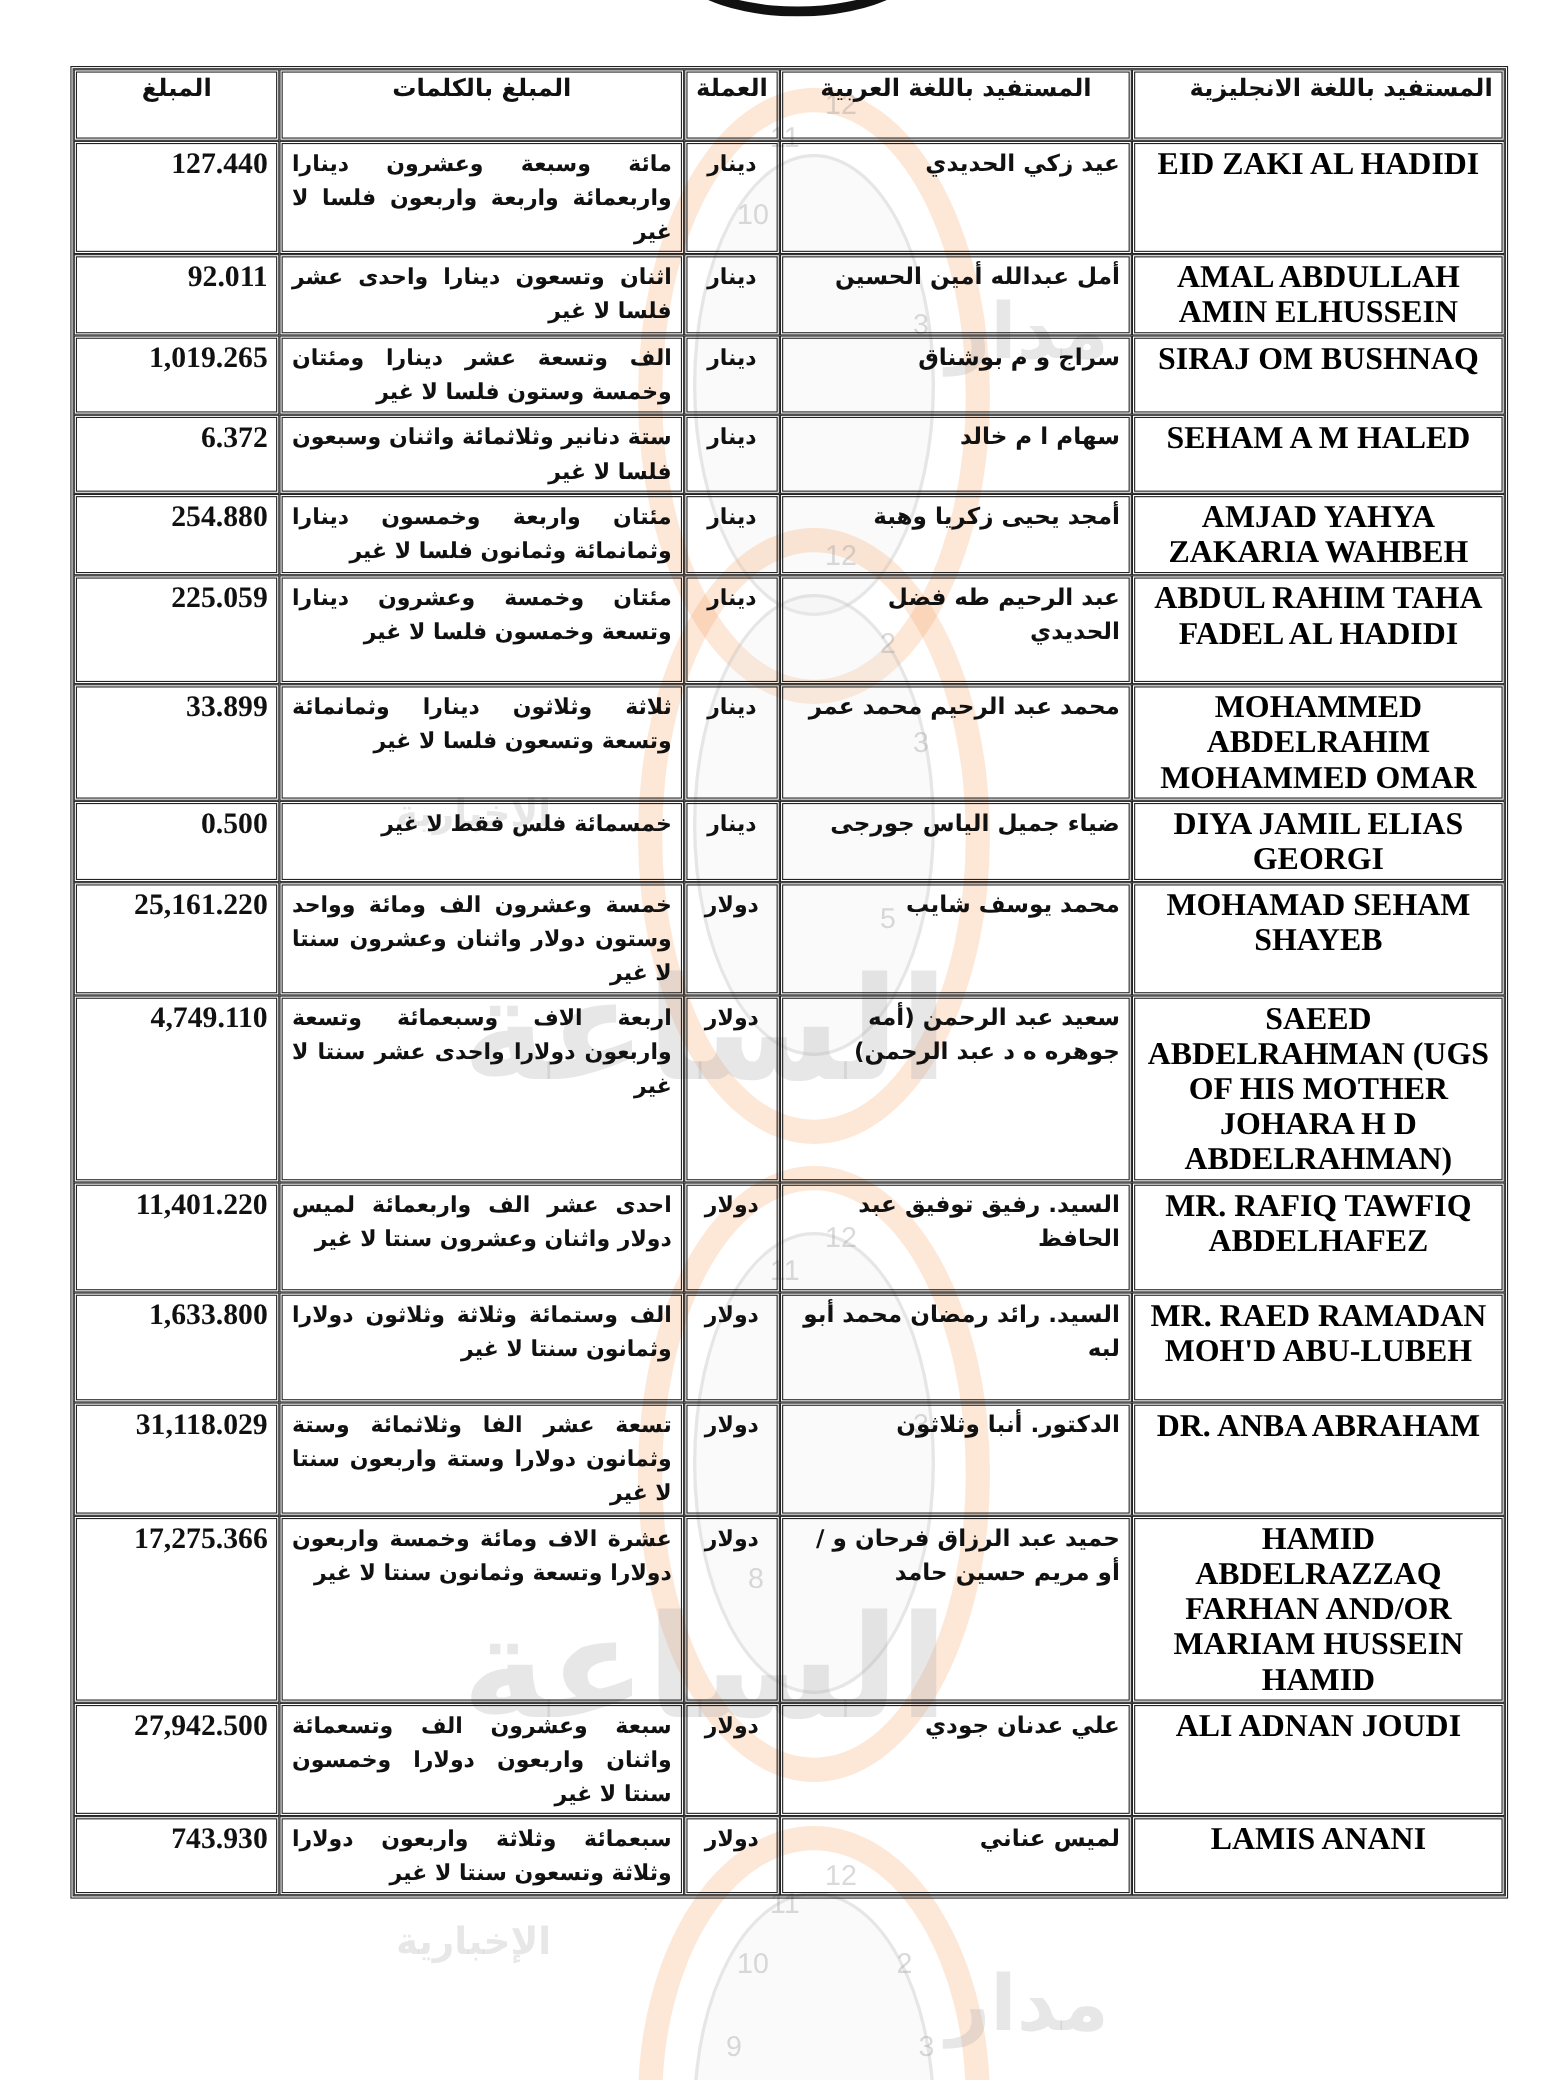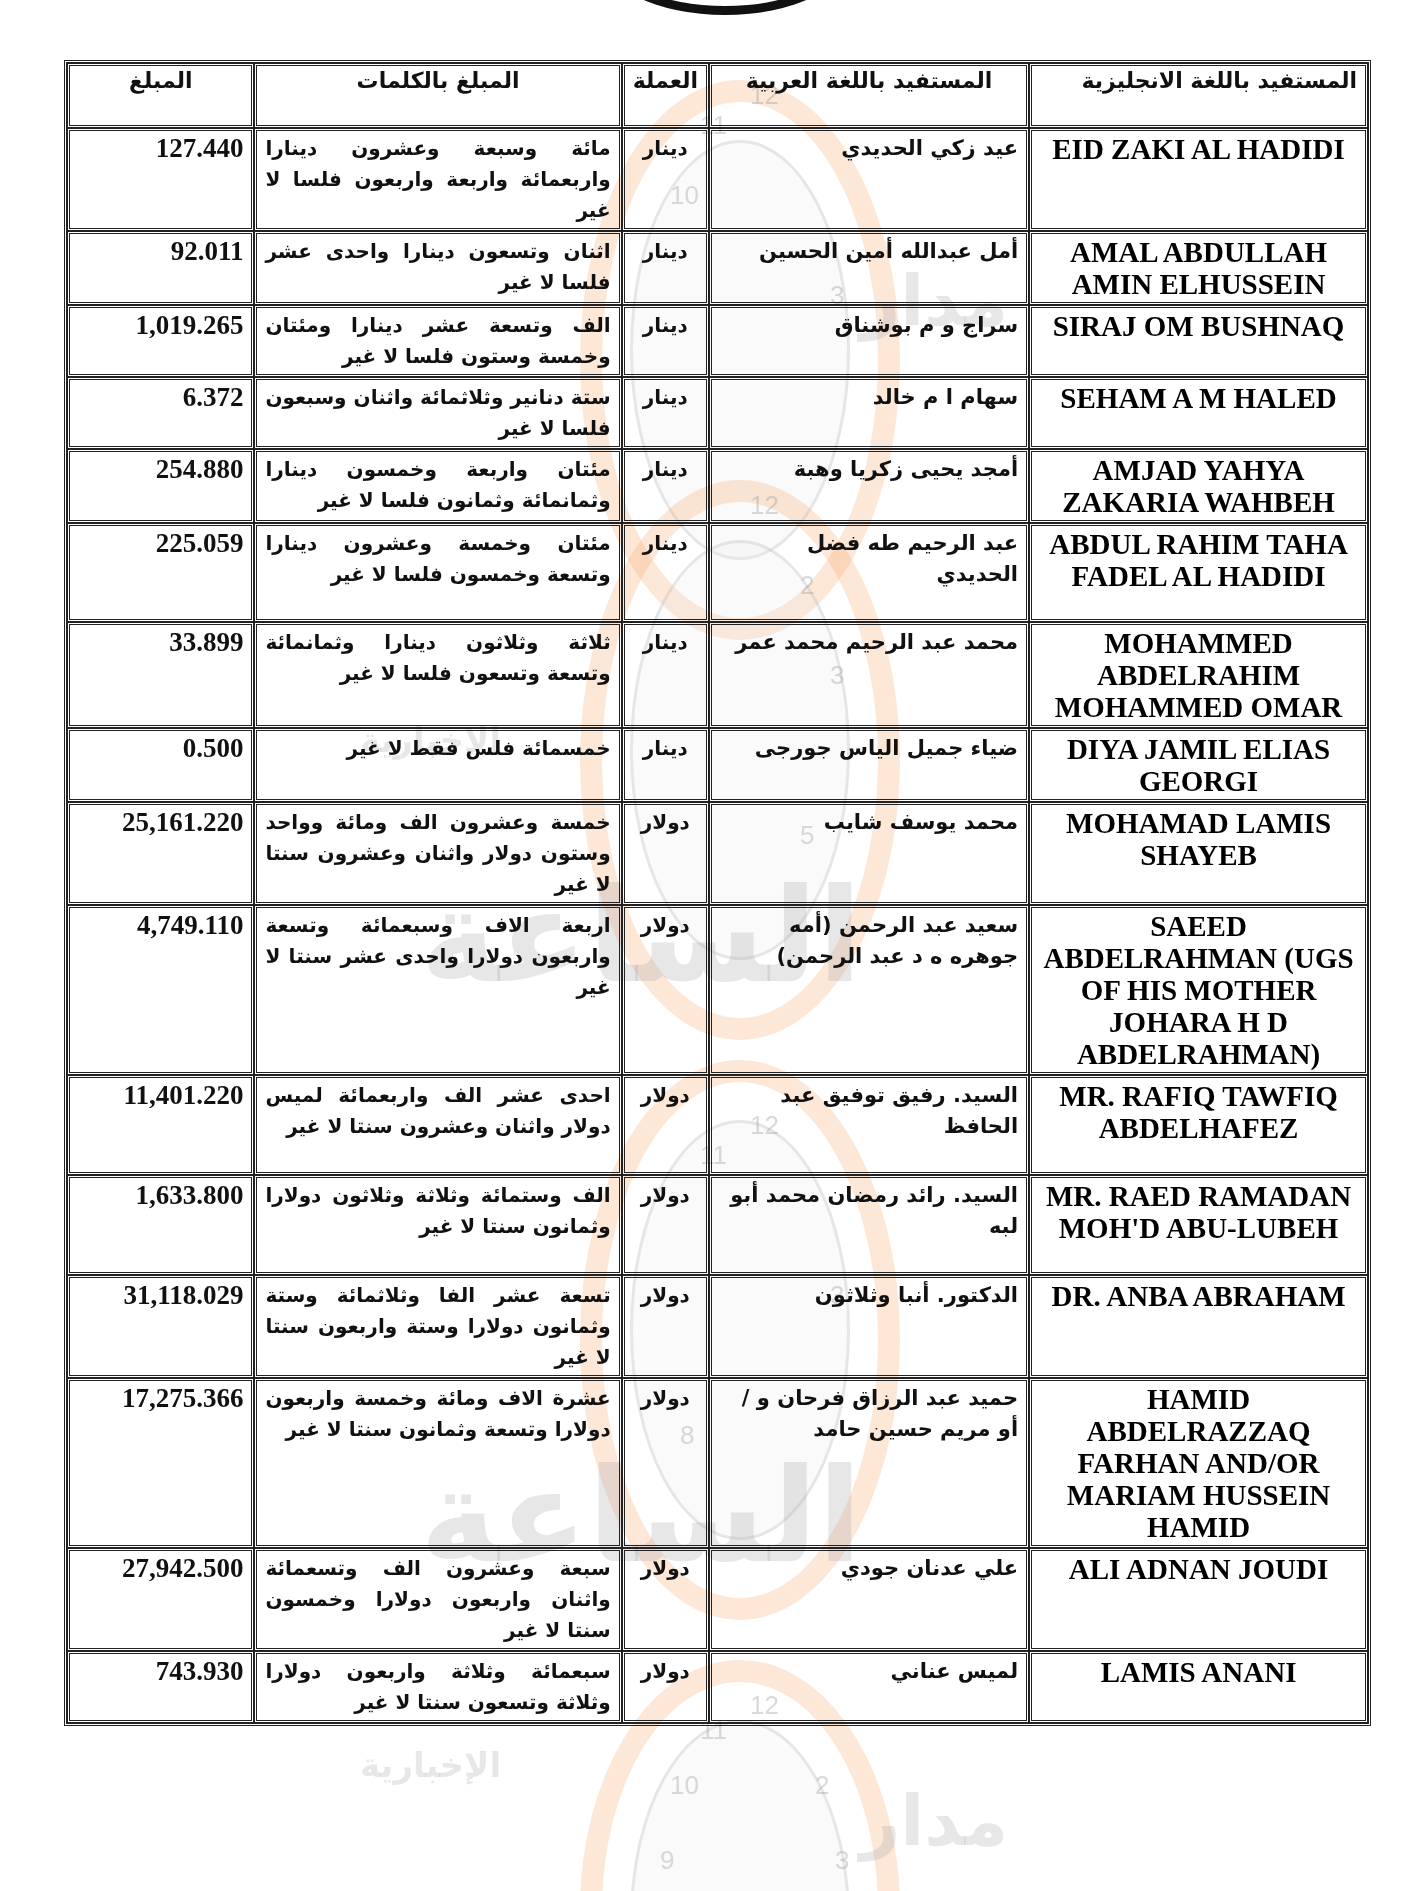--- a/index.html
+++ b/index.html
@@ -179,21 +179,21 @@
       <td class="amt">33.899</td>
     </tr>
     <tr style="height:66px;">
       <td class="en">DIYA JAMIL ELIAS GEORGI</td>
       <td class="ar">ضياء جميل الياس جورجى</td>
       <td class="cur">دينار</td>
       <td class="words">خمسمائة فلس فقط لا غير</td>
       <td class="amt">0.500</td>
     </tr>
     <tr style="height:100px;">
-      <td class="en">MOHAMAD LAMIS SHAYEB</td>
+      <td class="en">MOHAMAD SEHAM SHAYEB</td>
       <td class="ar">محمد يوسف شايب</td>
       <td class="cur">دولار</td>
       <td class="words">خمسة وعشرون الف ومائة وواحد وستون دولار واثنان وعشرون سنتا لا غير</td>
       <td class="amt">25,161.220</td>
     </tr>
     <tr style="height:163px;">
       <td class="en">SAEED ABDELRAHMAN (UGS OF HIS MOTHER JOHARA H D ABDELRAHMAN)</td>
       <td class="ar">سعيد عبد الرحمن (أمه جوهره ه د عبد الرحمن)</td>
       <td class="cur">دولار</td>
       <td class="words">اربعة الاف وسبعمائة وتسعة واربعون دولارا واحدى عشر سنتا لا غير</td>

